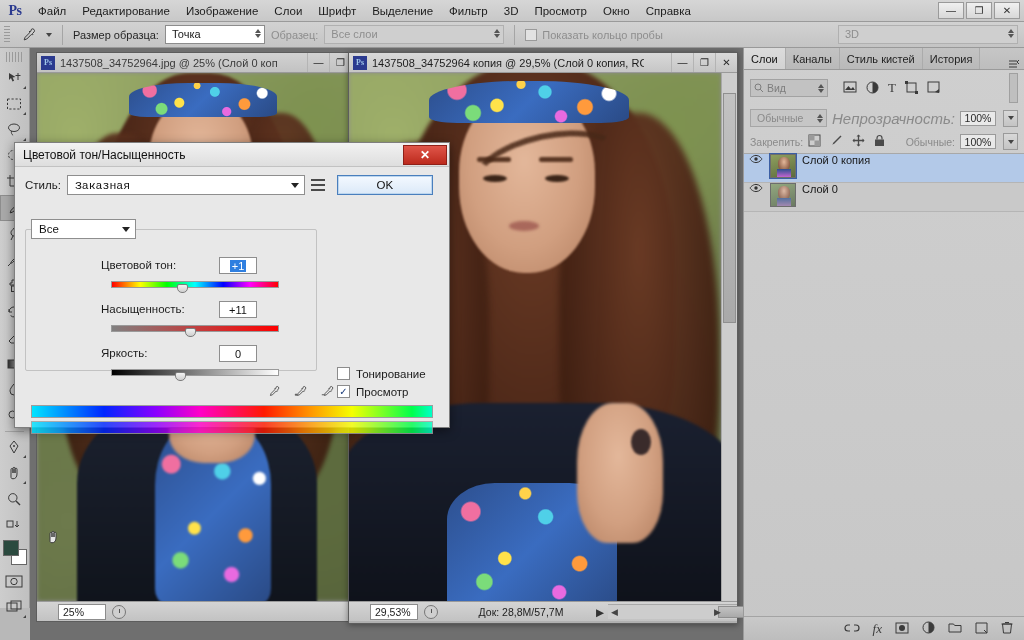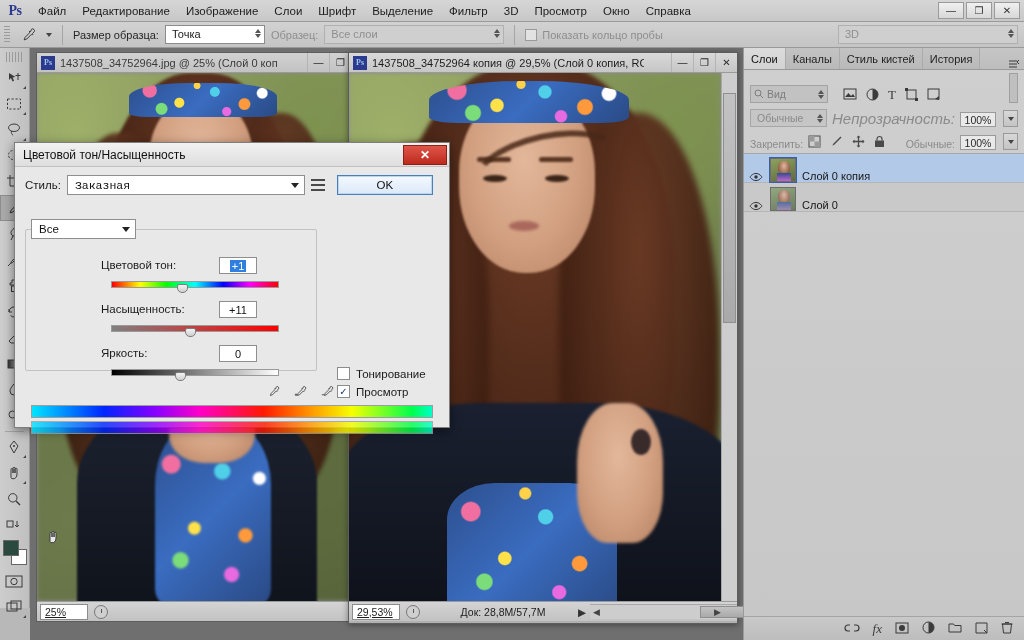--- a/index.html
+++ b/index.html
@@ -111,21 +111,21 @@
     font-size: 10px; color: #2a2a2a; border-left: 1px solid #b4b4b4;
   }
   .canvas-area { position: relative; overflow: hidden; background: #8a8a8a; }
   .docstatus {
     height: 20px; background: linear-gradient(#d4d4d4, #c2c2c2);
     border-top: 1px solid #9a9a9a;
     display: flex; align-items: center; font-size: 10.5px; color: #1c1c1c;
   }
   .zoombox {
     width: 48px; height: 16px; background: #fff; border: 1px solid #8c8c8c;
-    margin-left: 3px; display:flex; align-items:center; padding-left: 4px; font-size:10.5px;text-decoration:underline;
+    margin-left: 21px; display:flex; align-items:center; padding-left: 4px; font-size:10.5px;
   }
   .clockicon {
     width: 14px; height: 14px; border-radius: 50%; border: 1px solid #777;
     margin-left: 6px; position: relative; background: #cfcfcf;
   }
   .clockicon:after { content:''; position:absolute; left:6px; top:3px; width:1px; height:4px; background:#555; }
   .docinfo { margin-left: 8px; color: #1c1c1c; }
   .scroll-h {
     height: 16px; background: #cdcdcd; border-top: 1px solid #a8a8a8;
     display: flex; align-items: center;
@@ -180,21 +180,21 @@
     height: 22px; background: linear-gradient(#c6c6c6,#bdbdbd);
     display: flex; align-items: flex-end; border-bottom: 1px solid #9a9a9a;
   }
   .ptab {
     height: 21px; padding: 0 7px; display:flex; align-items:center;
     font-size: 11px; color: #1f1f1f; border-right: 1px solid #ababab;
     background: linear-gradient(#c3c3c3,#b9b9b9);
   }
   .ptab.active { background: linear-gradient(#dcdcdc,#d2d2d2); color: #111; }
   .panel-menu-btn { margin-left: auto; width: 20px; display:flex; align-items:center; justify-content:center; }
-  .panel-row { display:flex; align-items:flex-end; padding: 3px 6px; gap: 5px; }
+  .panel-row { display:flex; align-items:center; padding: 3px 6px; gap: 5px; }
   .filter-box {
     width: 78px; height: 18px; border: 1px solid #a2a2a2; background: #c2c2c2;
     display:flex; align-items:center; gap:3px; padding: 0 3px; color: #7d7d7d; font-size: 10.5px;
   }
   .f-icons { display:flex; gap: 9px; margin-left: 10px; align-items:center; color:#3a3a3a; }
   .lock-icons { display:flex; gap: 9px; align-items:center; color:#4a4a4a; }
   .blend-combo {
     flex: 1; height: 18px; border: 1px solid #a6a6a6; background: #c6c6c6;
     display:flex; align-items:center; justify-content:space-between; padding: 0 3px 0 6px;
     color: #8a8a8a; font-size: 10.5px;
@@ -202,21 +202,21 @@
   .num-box {
     width: 36px; height: 15px; border: 1px solid #9a9a9a; background: #e9e9e9;
     display:flex; align-items:center; justify-content:center; font-size:10.5px; color:#2a2a2a;
   }
   .mini-drop {
     width: 15px; height: 17px; border: 1px solid #9a9a9a; background: linear-gradient(#d8d8d8,#c4c4c4);
     display:flex; align-items:center; justify-content:center; margin-left:2px;
   }
   .layer-list { background: #c9c9c9; border-top: 1px solid #a8a8a8; }
   .layer-row {
-    height: 29px; display:flex; align-items:flex-end; gap: 6px;
+    height: 29px; display:flex; align-items:flex-start; gap: 6px;
     border-bottom: 1px solid #b5b5b5; padding-left: 4px;
   }
   .layer-row.sel { background: #b3c9e8; }
   .eye { width: 16px; display:flex; align-items:center; justify-content:center; color:#333; }
   .thumb {
     width: 26px; height: 24px; border: 1px solid #6d6d6d; background:#888; position:relative; overflow:hidden;
   }
   .thumb.active-marks { box-shadow: 0 0 0 1px #3b5fa4; }
   .layer-name { font-size: 11px; color: #161616; }
   .panel-bottom {

